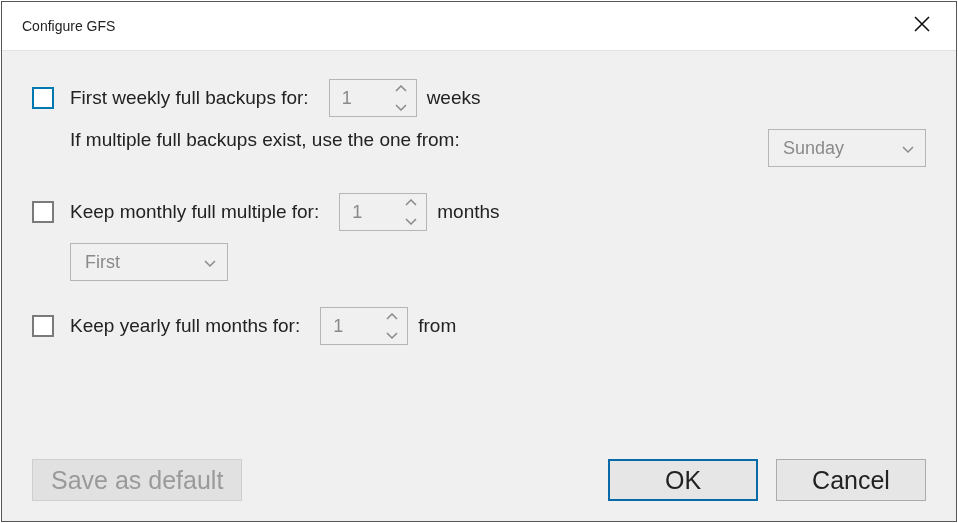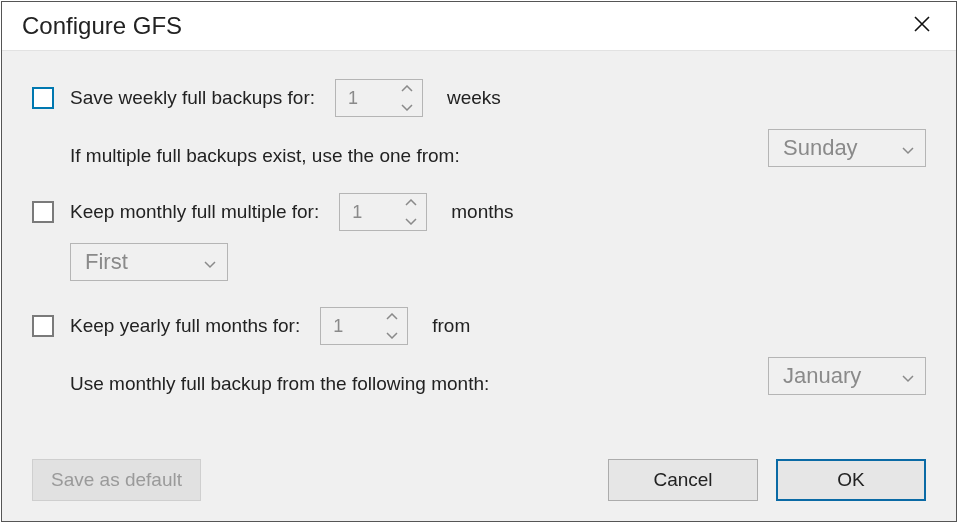--- a/index.html
+++ b/index.html
@@ -23,21 +23,21 @@
   }
   .titlebar {
     height: 48px;
     display: flex;
     align-items: center;
     padding: 0 14px 0 20px;
     background: #fff;
   }
   .titlebar .title {
     flex: 1;
-    font-size: 24px;
+    font-size: 14px;
     color: #222;
   }
   .close-btn {
     width: 40px;
     height: 40px;
     display: flex;
     align-items: center;
     justify-content: center;
     cursor: pointer;
     font-size: 22px;
@@ -55,21 +55,21 @@
     margin-bottom: 26px;
   }
   .row1 {
     display: flex;
     align-items: center;
     gap: 10px;
     margin-bottom: 12px;
   }
   .row2 {
     display: flex;
-    align-items: flex-end;
+    align-items: flex-start;
     padding-left: 38px;
   }
   .row2-text { flex: 1; }
   .checkbox {
     width: 22px;
     height: 22px;
     border: 2px solid #0078b0;
     background: #fff;
     display: inline-block;
     margin-right: 6px;
@@ -101,50 +101,49 @@
   }
   .spinner .arrow {
     flex: 1;
     display: flex;
     align-items: center;
     justify-content: center;
     cursor: pointer;
   }
   .spinner .arrow svg { stroke: #8a8a8a; }
   .unit {
-    margin-left: 14px;
     font-size: 19px;
     color: #222;
   }
   .select {
     display: inline-flex;
     align-items: center;
     border: 1px solid #b5b5b5;
     background: #f0f0f0;
     height: 38px;
     width: 158px;
     padding: 0 10px 0 14px;
     color: #8a8a8a;
-    font-size: 22px;
+    font-size: 18px;
     cursor: pointer;
   }
   .select .sel-text { flex: 1; }
   .select svg { stroke: #8a8a8a; }
   .footer {
     margin-top: auto;
     display: flex;
     align-items: center;
   }
   .btn {
     height: 42px;
     min-width: 150px;
     display: inline-flex;
     align-items: center;
     justify-content: center;
-    font-size: 19px;
+    font-size: 25px;
     padding: 0 18px;
     cursor: pointer;
     background: #e6e6e6;
     border: 1px solid #acacac;
     color: #222;
   }
   .btn.disabled {
     background: #e1e1e1;
     border: 1px solid #cfcfcf;
     color: #9a9a9a;
@@ -170,21 +169,21 @@
           </svg>
       </span>
     </div>
   </div>
 
   <div class="content">
 
     <div class="block">
       <div class="row1">
         <span class="checkbox"></span>
-        <span class="lbl">Save weekly full backups for:</span>
+        <span class="lbl">First weekly full backups for:</span>
         <span class="spinner">
           <span class="val">1</span>
           <span class="arrows">
             <span class="arrow">
                 <svg width="12" height="8" viewBox="0 0 12 8">
                   <path d="M1 6 L6 1 L11 6" fill="none" stroke-width="1.5"></path>
                 </svg>
               </span>
             <span class="arrow">
                 <svg width="12" height="8" viewBox="0 0 12 8">
@@ -251,31 +250,22 @@
               </span>
             <span class="arrow">
                 <svg width="12" height="8" viewBox="0 0 12 8">
                   <path d="M1 2 L6 7 L11 2" fill="none" stroke-width="1.5"></path>
                 </svg>
               </span>
           </span>
         </span>
         <span class="unit">from</span>
       </div>
-      <div class="row2">
-        <span class="row2-text lbl-sub">Use monthly full backup from the following month:</span>
-        <span class="select">
-          <span class="sel-text">January</span>
-          <span><svg width="14" height="10" viewBox="0 0 14 10">
-                <path d="M2 3 L7 8 L12 3" fill="none" stroke-width="1.5"></path>
-              </svg></span>
-        </span>
-      </div>
     </div>
 
     <div class="footer">
       <span class="btn disabled">Save as default</span>
       <span class="spacer"></span>
+      <span class="btn primary">OK</span>
       <span class="btn">Cancel</span>
-      <span class="btn primary">OK</span>
     </div>
   </div>
 </div>
 
 </body></html>

